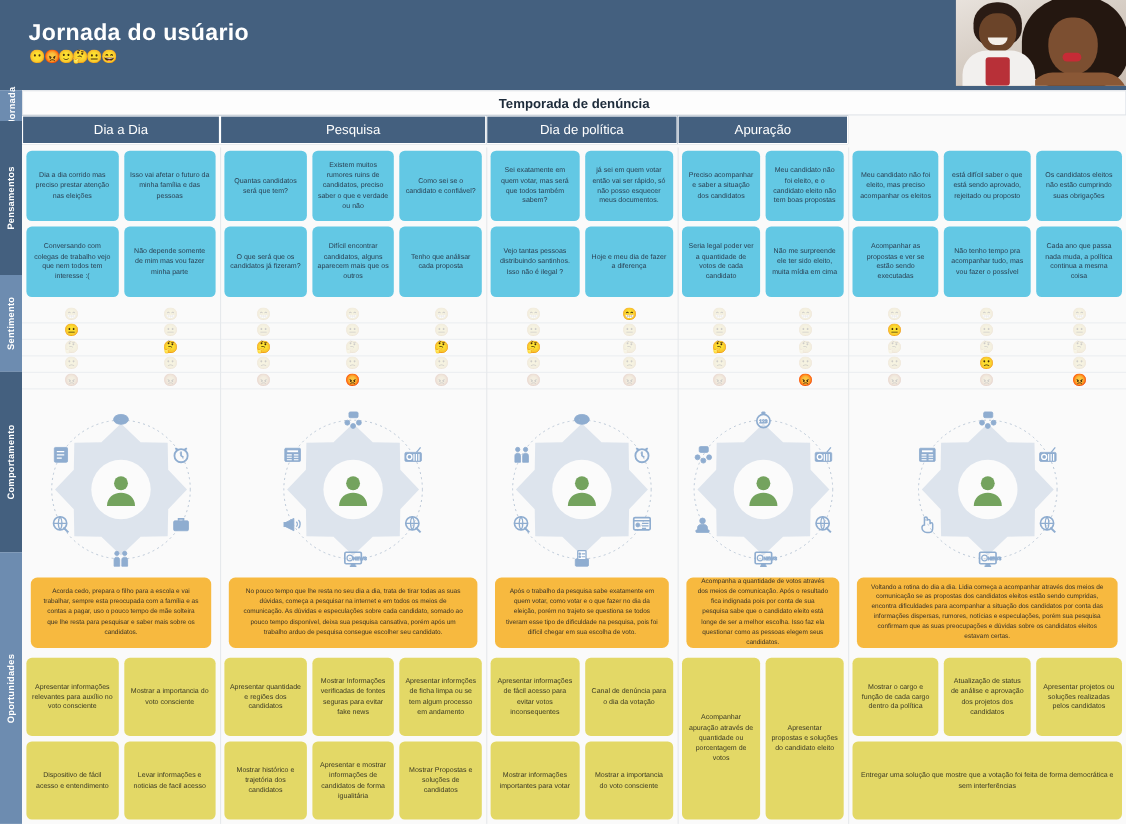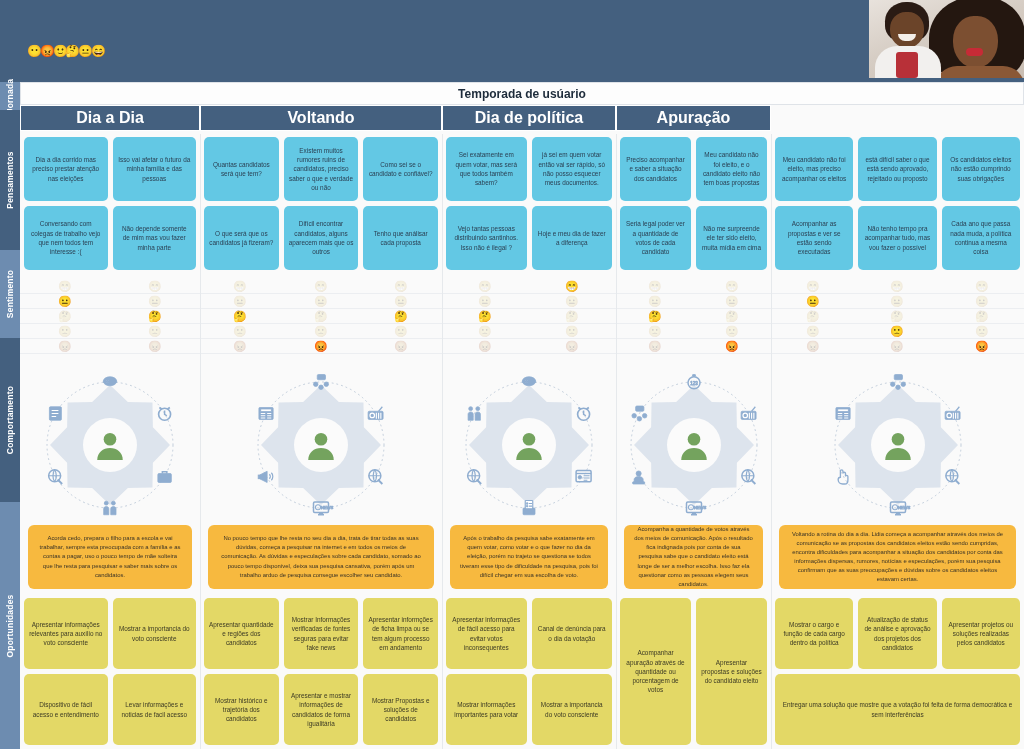--- a/index.html
+++ b/index.html
@@ -60,21 +60,21 @@
     position: absolute; left: 0; top: 0; width: 1004px; height: 23px;
     background: #fdfdfd; border: 1px solid #dfe3e8;
     display: flex; align-items: center; justify-content: center;
   }
   .season-row .season-label { font-size: 12px; font-weight: bold; color: #1d2b3a; }
 
   .phase-row { position: absolute; left: 0; top: 23px; width: 1004px; height: 26px; display: flex; }
   .phase-cell {
     background: #44607f; border: 1px solid #ffffff;
     display: flex; align-items: center; justify-content: center;
-    color: #ffffff; font-size: 16px; font-weight: bold;
+    color: #ffffff; font-size: 12px; font-weight: normal;
   }
 
   
   .thoughts { position: absolute; left: 0; top: 52px; width: 1004px; height: 140px; display: flex; }
   .th-phase { display: flex; gap: 5px; padding: 3px 4px 0 4px; }
   .th-col { display: flex; flex-direction: column; gap: 5px; }
   .th-card {
     background: #63c8e4; border-radius: 5px;
     display: flex; align-items: center; justify-content: center; text-align: center;
     padding: 3px 5px; color: #2a3f52; font-size: 6.4px; line-height: 1.45;
@@ -115,20 +115,21 @@
   }
   .opp-card.wide { }
   .divider { position: absolute; top: 52px; width: 1px; height: 615px; background: #e6e9ec; }
 </style>
 </head>
 <body>
 
 <div class="page">
 
   <div class="header">
+    <div class="header-title">Jornada do usúario</div>
     <div class="header-emojis"><span>😶</span><span>😡</span><span>🙂</span><span>🤔</span><span>😐</span><span>😄</span></div>
     <div class="header-photo">
       <div class="photo-sky"></div>
       <div class="ph-mom-hair"></div>
       <div class="ph-boy-hair"></div>
       <div class="ph-boy-face"></div>
       <div class="ph-boy-smile"></div>
       <div class="ph-mom-face"></div>
       <div class="ph-mom-lips"></div>
       <div class="ph-mom-shoulder"></div>
@@ -150,25 +151,25 @@
       <div class="side-band sb-dark" style="top: 256px; height: 164px;">
         <span>Comportamento</span>
       </div>
       <div class="side-band sb-light" style="top: 420px; height: 247px;">
         <span>Oportunidades</span>
       </div>
     </div>
 
   <div class="board">
     <div class="season-row">
-      <div class="season-label">Temporada de usúario</div>
+      <div class="season-label">Temporada de denúncia</div>
     </div>
     <div class="phase-row">
         <div class="phase-cell" style="width: 180px;">Dia a Dia</div>
-        <div class="phase-cell" style="width: 242px;">Voltando</div>
+        <div class="phase-cell" style="width: 242px;">Pesquisa</div>
         <div class="phase-cell" style="width: 174px;">Dia de política</div>
         <div class="phase-cell" style="width: 155px;">Apuração</div>
       </div>
     <div class="thoughts">
         <div class="th-phase" style="width: 180px;">
           <div class="th-col" style="flex: 1 1 0%;">
             <div class="th-card">Dia a dia corrido mas preciso prestar atenção nas eleições</div>
             <div class="th-card">Conversando com colegas de trabalho vejo que nem todos tem interesse :(</div>
           </div>
           <div class="th-col" style="flex: 1 1 0%;">

